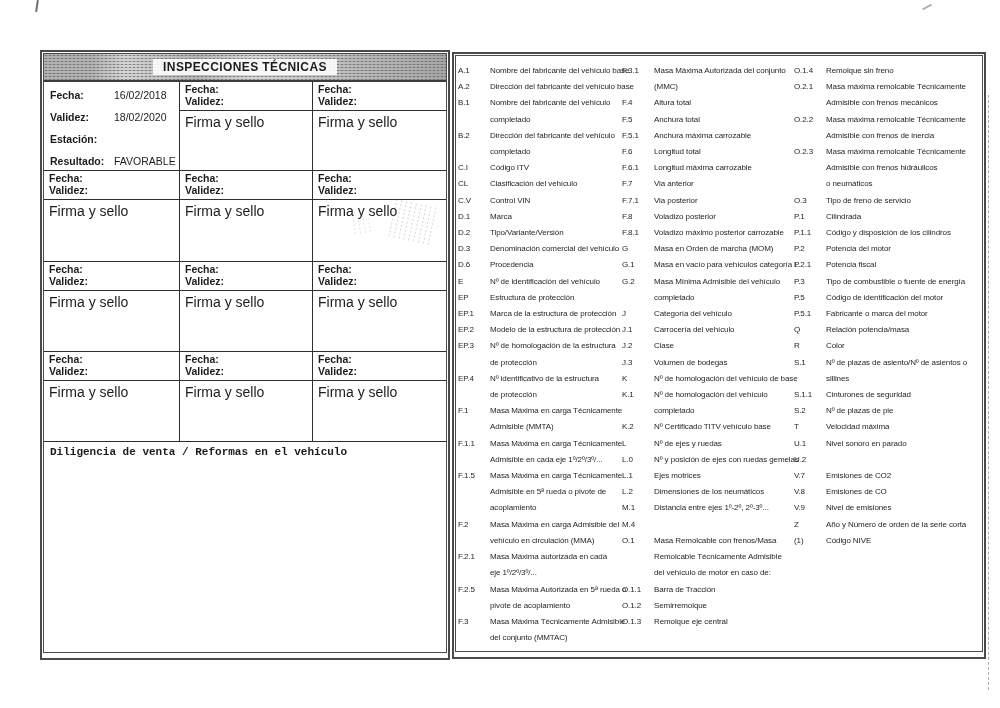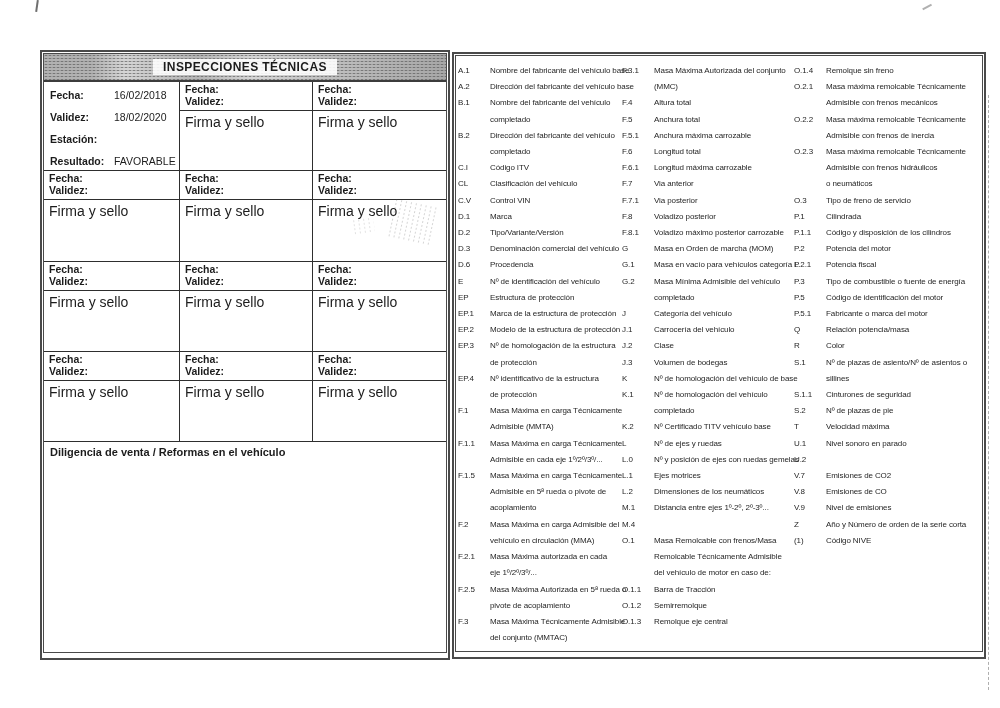--- a/index.html
+++ b/index.html
@@ -27,21 +27,21 @@
   .cell{border-right:1px solid #2e2e2e;border-bottom:1px solid #2e2e2e;box-sizing:border-box;overflow:hidden;}
   .cell.last{border-right:none;}
   .cell-head{border-bottom:1px solid #2e2e2e;padding:2px 5px 3px 5px;font-weight:bold;
              font-size:10.5px;line-height:11.5px;}
   .cell-body{padding:3px 5px;font-size:14px;}
   .info-cell{padding:7px 6px;}
   .fld{margin-bottom:9px;font-size:10.5px;line-height:13px;display:flex;}
   .fld-label{font-weight:bold;width:64px;flex-shrink:0;}
   .fld-value{font-weight:normal;}
   .diligencia{height:216px;padding:4px 6px;box-sizing:border-box;}
-  .dil-title{font-weight:bold;font-size:11px;}
+  .dil-title{font-weight:bold;font-size:11px;font-family:Liberation Mono, monospace;}
 
   
   .legend-wrap{position:absolute;inset:0;padding-top:7px;}
   .legend-col{position:absolute;top:7px;}
   .legend-col-1{left:2px;width:164px;}
   .legend-col-2{left:166px;width:146px;}
   .legend-col-3{left:309px;width:170px;margin-left:29px;}
   .lentry{display:flex;align-items:flex-start;position:relative;z-index:2;}
   .lcode{width:32px;flex-shrink:0;font-size:8px;line-height:16.2px;letter-spacing:-.1px;color:#262626;}
   .ldesc{font-size:8px;line-height:16.2px;letter-spacing:-.1px;color:#262626;white-space:pre;}

